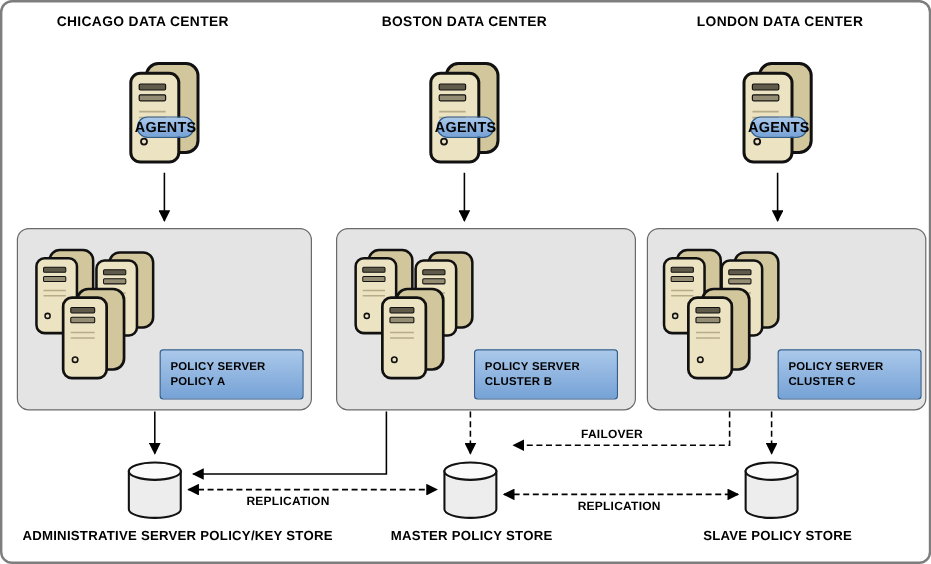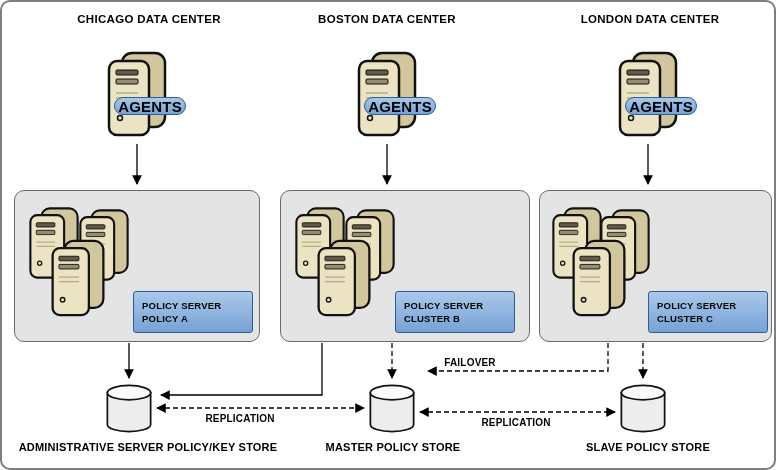--- a/index.html
+++ b/index.html
@@ -7,24 +7,24 @@
   .canvas {
     position:relative; width:776px; height:470px; background:#fff;
     border:2px solid #7e7e7e; border-radius:10px; overflow:hidden;
   }
   .dc-title {
     position:absolute; top:11px; width:220px; text-align:center;
     font-size:11.5px; font-weight:bold; letter-spacing:.3px;
   }
   .icon-abs { position:absolute; }
   .badge {
-    position:absolute; top:95px; width:72px; height:18px;
+    position:absolute; top:95px; width:48px; height:18px;
     border:1.5px solid var(--badge-border,#2f5d8f); border-radius:9px;
     background:linear-gradient(180deg, var(--badge-blue-light,#aac8ea), var(--badge-blue,#76a2d6));
-    font-size:15px; font-weight:bold; letter-spacing:.2px;
+    font-size:12px; font-weight:bold; letter-spacing:.2px;
     display:flex; align-items:center; justify-content:center;
   }
   .cluster-box {
     position:absolute; top:188px; height:152px;
     background:var(--box-fill,#e4e4e4);
     border:1.5px solid var(--box-border,#6a6a6a); border-radius:10px;
   }
   .cluster-label {
     position:absolute; top:100px; width:120px; height:42px;
     border:1.5px solid var(--badge-border,#2f5d8f); border-radius:3px;
@@ -66,21 +66,21 @@
     </symbol>
     <symbol id="cyl" viewBox="0 0 48 52">
       <path class="cyl-body" d="M1.5 9 L1.5 42 A22.5 7.5 0 0 0 46.5 42 L46.5 9 Z"></path>
       <ellipse class="cyl-top" cx="24" cy="9" rx="22.5" ry="7.5"></ellipse>
     </symbol>
   </defs>
 </svg>
 
 <div class="canvas">
 
-  <div class="dc-title" style="left:37px">CHICAGO DATA CENTER</div>
+  <div class="dc-title" style="left:7px">CHICAGO DATA CENTER</div>
   <div class="dc-title" style="left:275px">BOSTON DATA CENTER</div>
   <div class="dc-title" style="left:538px">LONDON DATA CENTER</div>
 
   <svg class="icon-abs" style="left:103px;top:48px" width="64" height="88">
       <use href="#tower"></use>
     </svg>
   <svg class="icon-abs" style="left:353px;top:48px" width="64" height="88">
       <use href="#tower"></use>
     </svg>
   <svg class="icon-abs" style="left:614px;top:48px" width="64" height="88">
@@ -160,21 +160,21 @@
   <svg class="icon-abs" style="left:103px;top:382px" width="48" height="50">
       <use href="#cyl"></use>
     </svg>
   <svg class="icon-abs" style="left:366px;top:382px" width="48" height="50">
       <use href="#cyl"></use>
     </svg>
   <svg class="icon-abs" style="left:617px;top:382px" width="48" height="50">
       <use href="#cyl"></use>
     </svg>
 
-  <div class="edge-label" style="left:408px;top:355px">FAILOVER</div>
+  <div class="edge-label" style="left:448px;top:355px">FAILOVER</div>
   <div class="edge-label" style="left:178px;top:411px">REPLICATION</div>
   <div class="edge-label" style="left:454px;top:415px">REPLICATION</div>
 
   <div class="store-label" style="left:0;width:292px">ADMINISTRATIVE SERVER POLICY/KEY STORE</div>
   <div class="store-label" style="left:301px;width:180px">MASTER POLICY STORE</div>
   <div class="store-label" style="left:556px;width:180px">SLAVE POLICY STORE</div>
 
 </div>
 
 </body></html>

